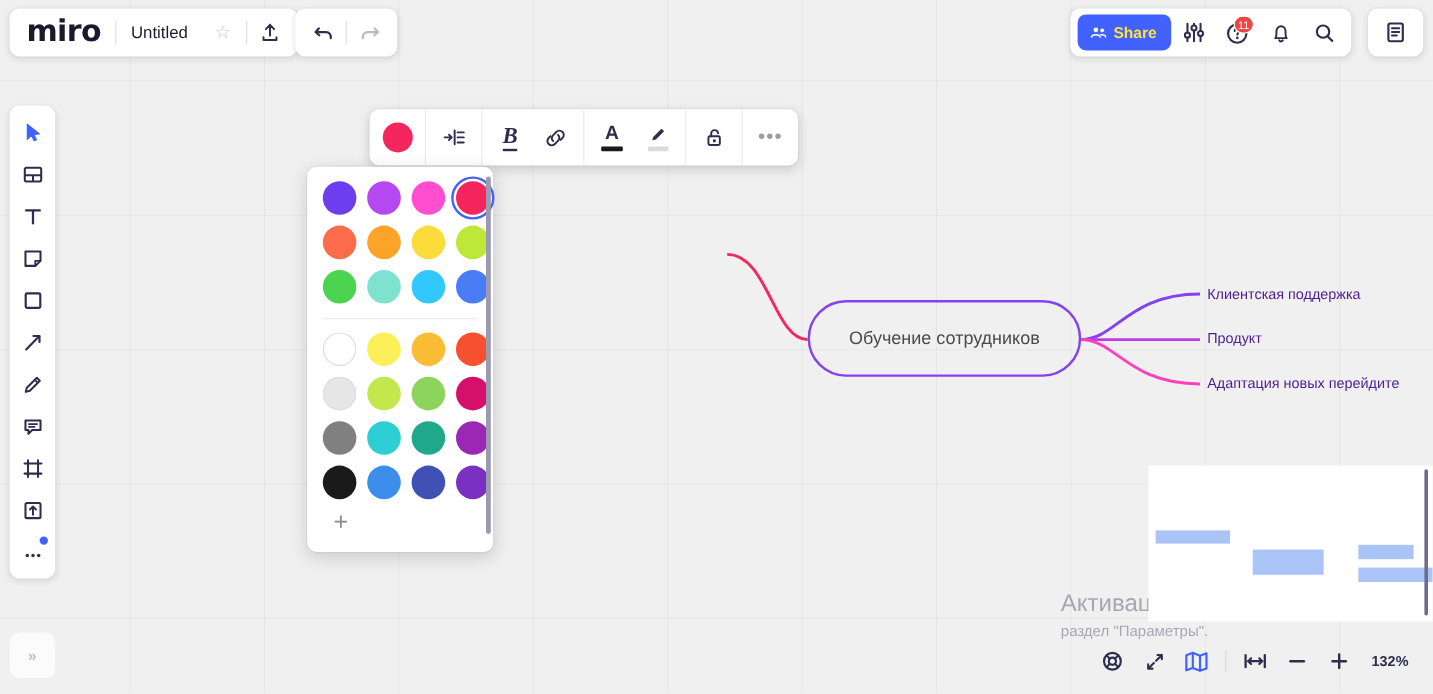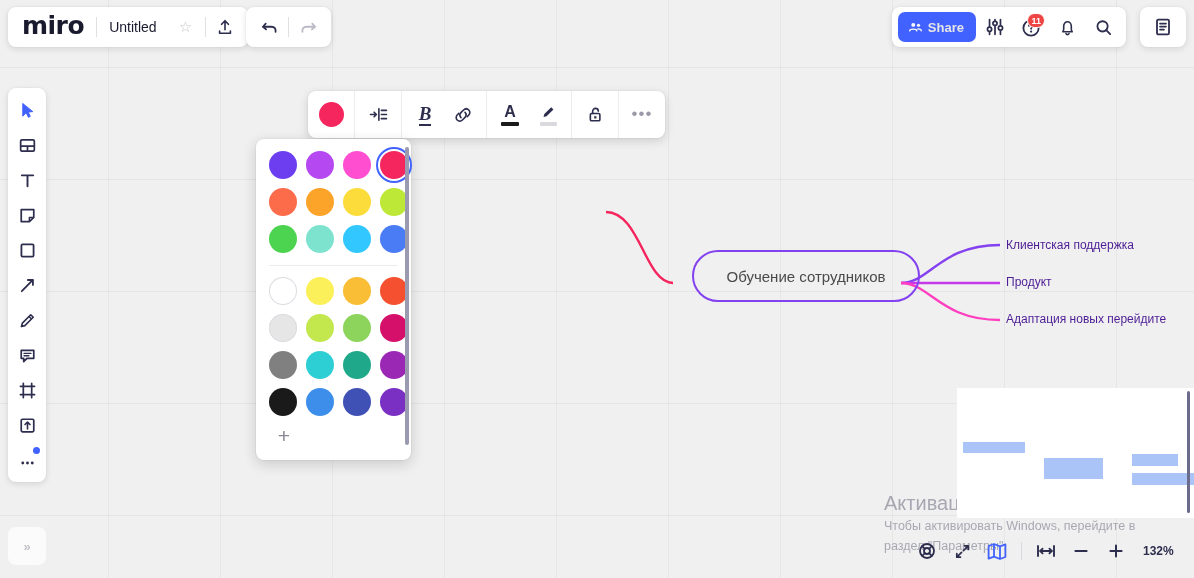--- a/index.html
+++ b/index.html
@@ -48,28 +48,28 @@
   .tbtn {
     width: 34px; height: 32px; display: flex; align-items: center;
     justify-content: center; border-radius: 6px; cursor: pointer;
     background: none; border: none; position: relative;
   }
   .tbtn.disabled { opacity: .32; cursor: default; }
   .star { font-size: 15px; color: #c8c8ce; }
 
   .share-btn {
     display: flex; align-items: center; gap: 5px;
-    background: #4262ff; color: #e5e5e5; border: none;
+    background: #4262ff; color: #fde047; border: none;
     border-radius: 7px; height: 30px; padding: 0 12px 0 10px;
     font-size: 13px; font-weight: 600; cursor: pointer;
     font-family: "Liberation Sans", sans-serif;
   }
   .badge {
     position: absolute; top: 2px; right: 3px;
-    background: #ef4444; color: #fff; font-size: 9px; font-weight: 700;
+    background: #ef4444; color: #fff; font-size: 9px; font-weight: 400;
     min-width: 15px; height: 15px; border-radius: 8px;
     display: flex; align-items: center; justify-content: center;
     padding: 0 3px; border: 1.5px solid #fff;
   }
 
   
   .lefttool {
     position: absolute; left: 8px; top: 88px; width: 38px;
     background: #fff; border-radius: 8px; padding: 6px 0;
     box-shadow: 0 2px 6px rgba(26,26,26,0.12), 0 0 0 1px rgba(26,26,26,0.02);
@@ -146,21 +146,21 @@
   }
 
   
   .mm-text-node {
     position: absolute; left: 413px; top: 196px; width: 193px; height: 33px;
     background: #f0f0f0; border: 1px solid #5b9bf5;
     display: flex; align-items: center; padding-left: 6px;
     font-size: 14.5px; color: #1a1a1a; white-space: nowrap; overflow: hidden;
   }
   .mm-center {
-    position: absolute; left: 692px; top: 250px; width: 228px; height: 52px;
+    position: absolute; left: 673px; top: 250px; width: 228px; height: 64px;
     border: 2px solid #8341f0; border-radius: 32px;
     display: flex; align-items: center; justify-content: center;
     font-size: 15px; color: #4a4a4a; background: transparent;
   }
   .mm-leaf {
     position: absolute; font-size: 12px; color: #4c1d95; white-space: nowrap;
   }
 
   
   .watermark {
@@ -220,21 +220,20 @@
   </div>
   <div class="mm-leaf" style="left:1006px;top:275px">
     <span>Продукт</span>
   </div>
   <div class="mm-leaf" style="left:1006px;top:312px">
     <span>Адаптация новых перейдите</span>
   </div>
 
   <div class="watermark">
     <div class="wm-title">Активация Windows</div>
-    <div class="wm-sub">Чтобы активировать Windows, перейдите в</div>
     <div class="wm-sub">раздел "Параметры".</div>
   </div>
 
   <div class="loadpanel">
     <div class="skel" style="left:6px;top:54px;width:62px;height:11px"></div>
     <div class="skel" style="left:87px;top:70px;width:59px;height:21px"></div>
     <div class="skel" style="left:175px;top:66px;width:46px;height:12px"></div>
     <div class="skel" style="left:175px;top:85px;width:62px;height:12px"></div>
     <div class="panel-scroll"></div>
   </div>

